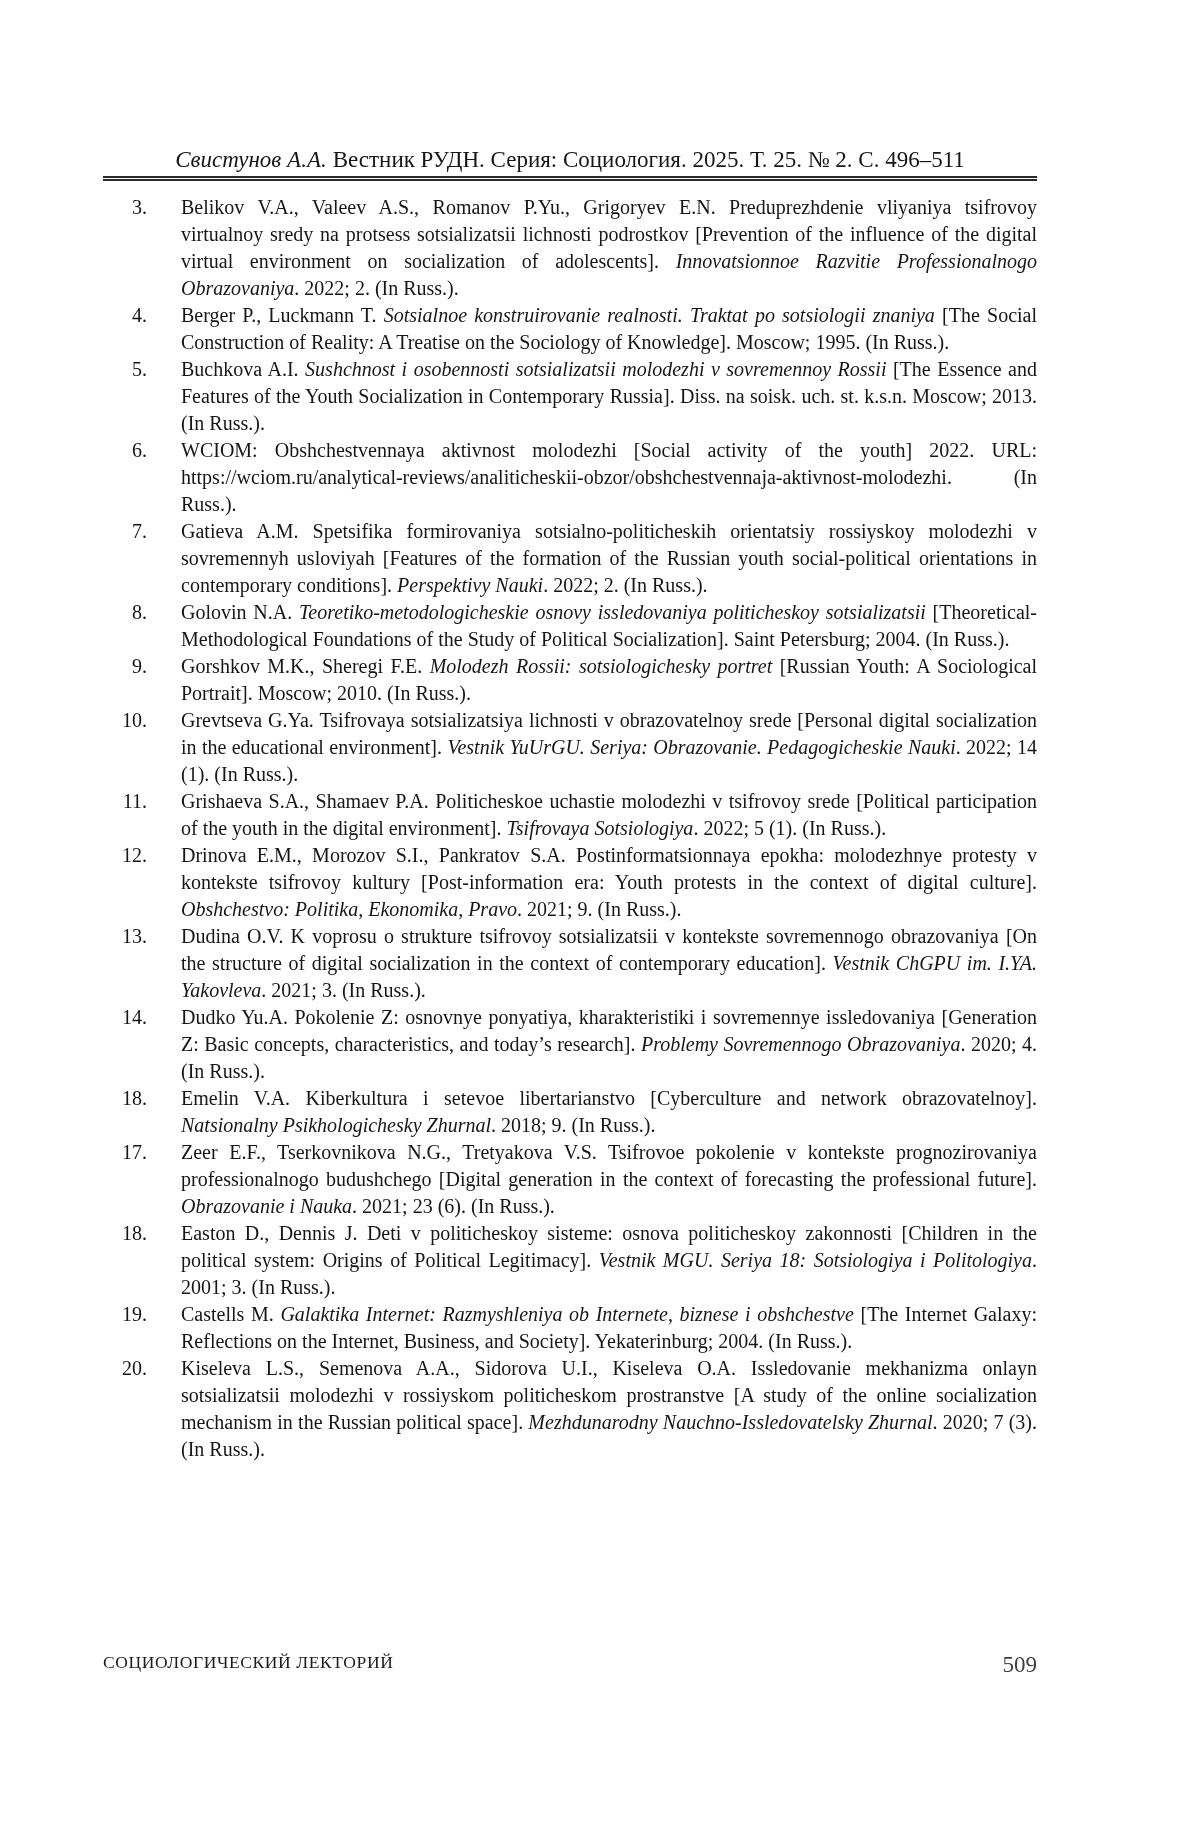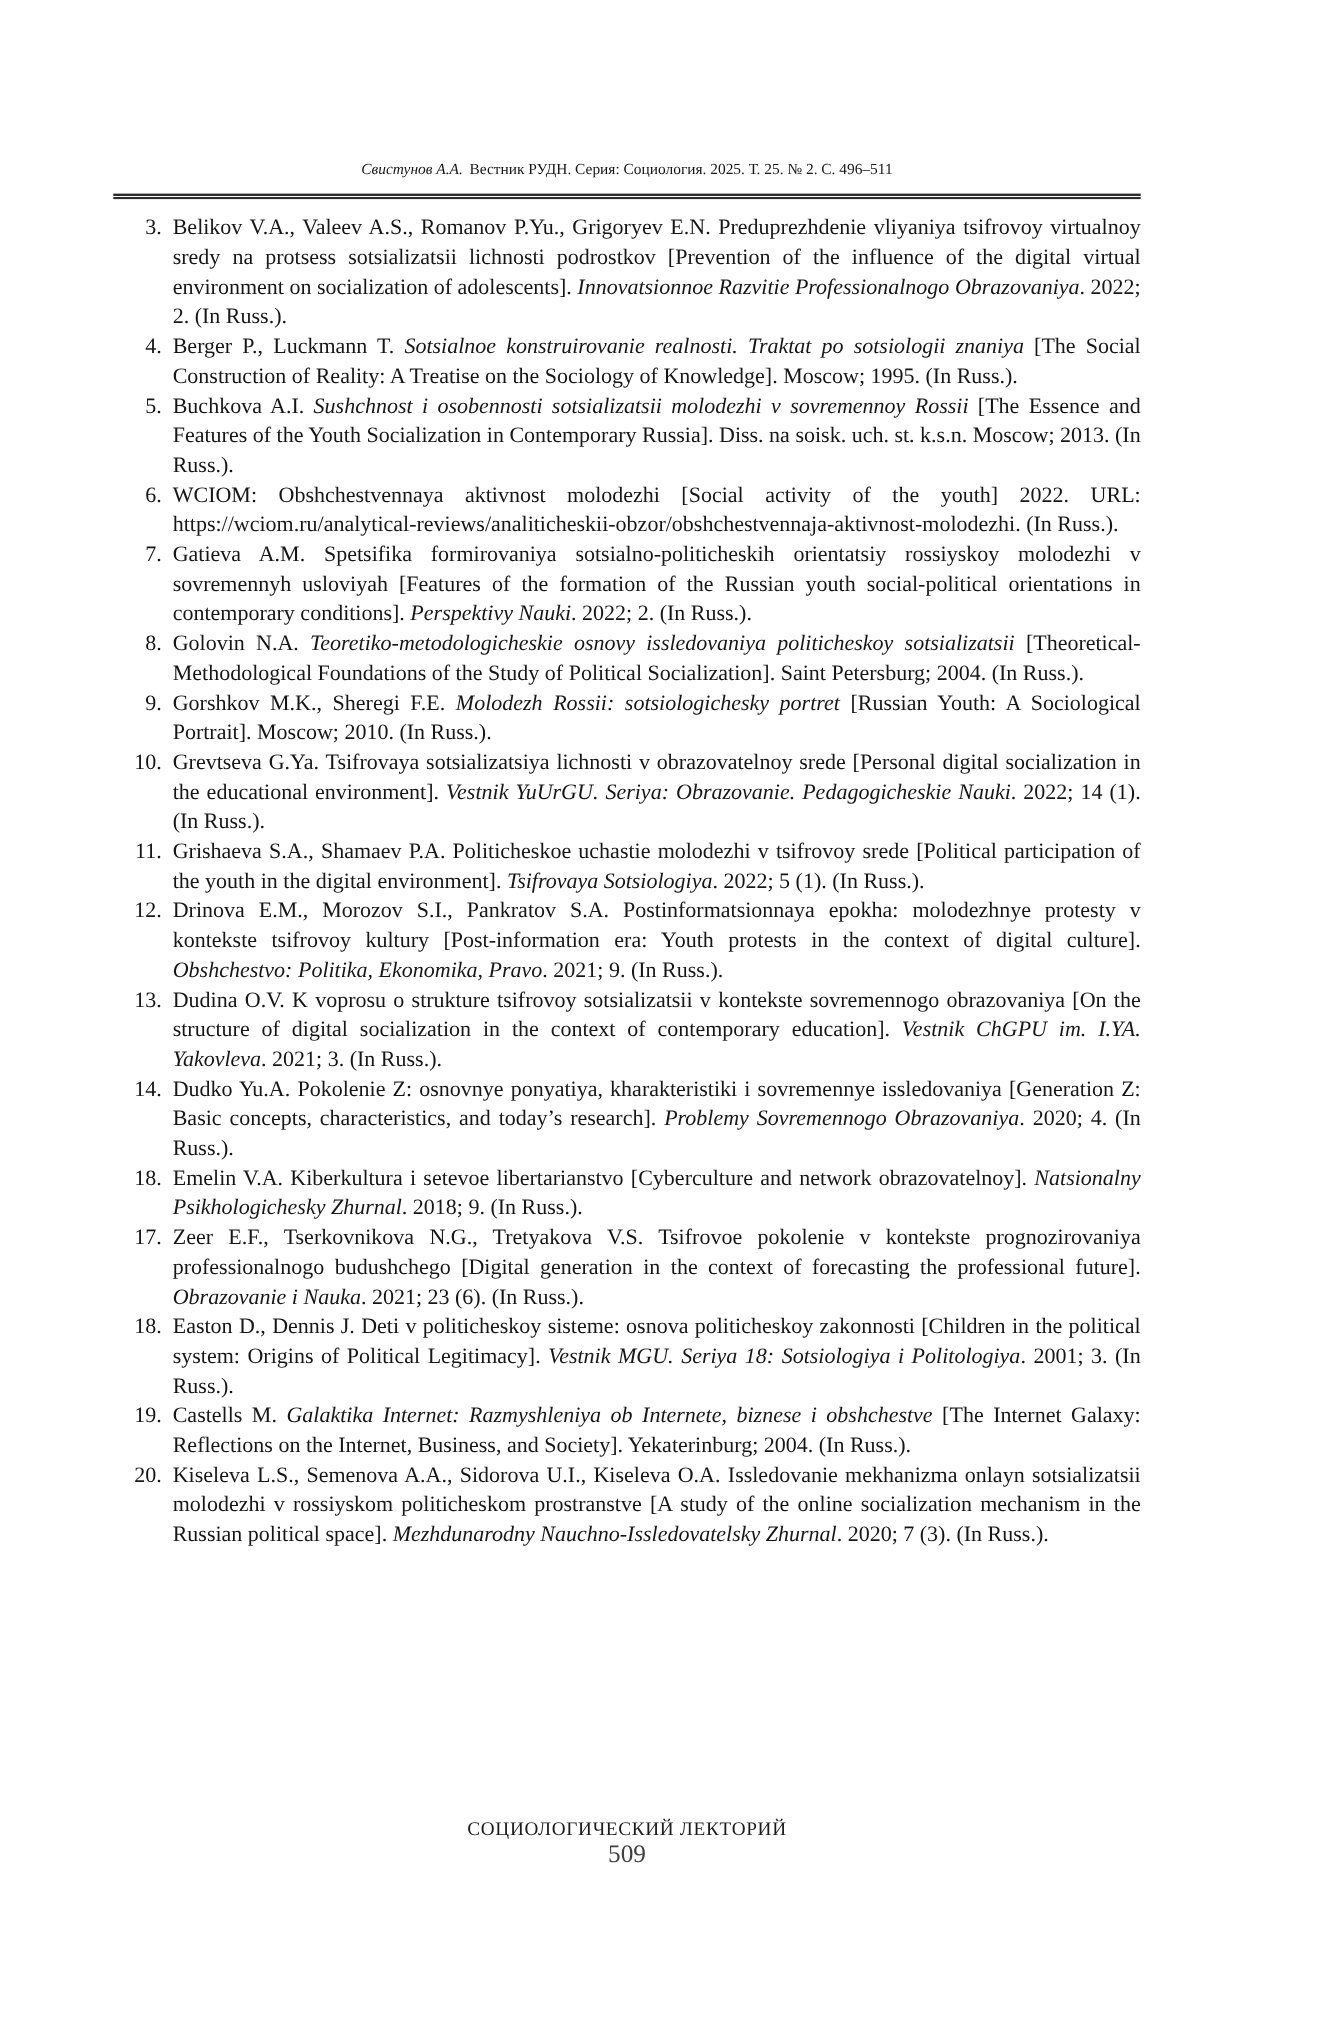--- a/index.html
+++ b/index.html
@@ -15,21 +15,21 @@
     font-family: "Liberation Serif", "DejaVu Serif", serif;
     color: #161616;
     overflow: hidden;
   }
   .running-head {
     position: absolute;
     top: 147px;
     left: 103px;
     width: 934px;
     text-align: center;
-    font-size: 14px;
+    font-size: 23px;
     white-space: nowrap;
   }
   .running-head .author { font-style: italic; }
   .running-head .source { margin-left: 6px; }
   .rule {
     position: absolute;
     top: 176px;
     left: 103px;
     width: 934px;
     height: 5px;
@@ -50,31 +50,31 @@
   .ref .num {
     flex: 0 0 44px;
     width: 44px;
     text-align: right;
     padding-right: 10px;
   }
   .ref .txt {
     flex: 1 1 auto;
     text-align: justify;
     overflow-wrap: break-word;
+    margin-left: 24px;
   }
   .it { font-style: italic; }
   .footer {
     position: absolute;
     top: 1652px;
     left: 103px;
     width: 934px;
     display: flex;
     justify-content: space-between;
-    align-items: center;
-    flex-direction: column;
+    align-items: flex-start;
   }
   .footer .section {
     font-size: 17.5px;
     letter-spacing: 0.6px;
     color: #1c1c1c;
   }
   .footer .pagenum {
     font-size: 23px;
     color: #404040;
   }

